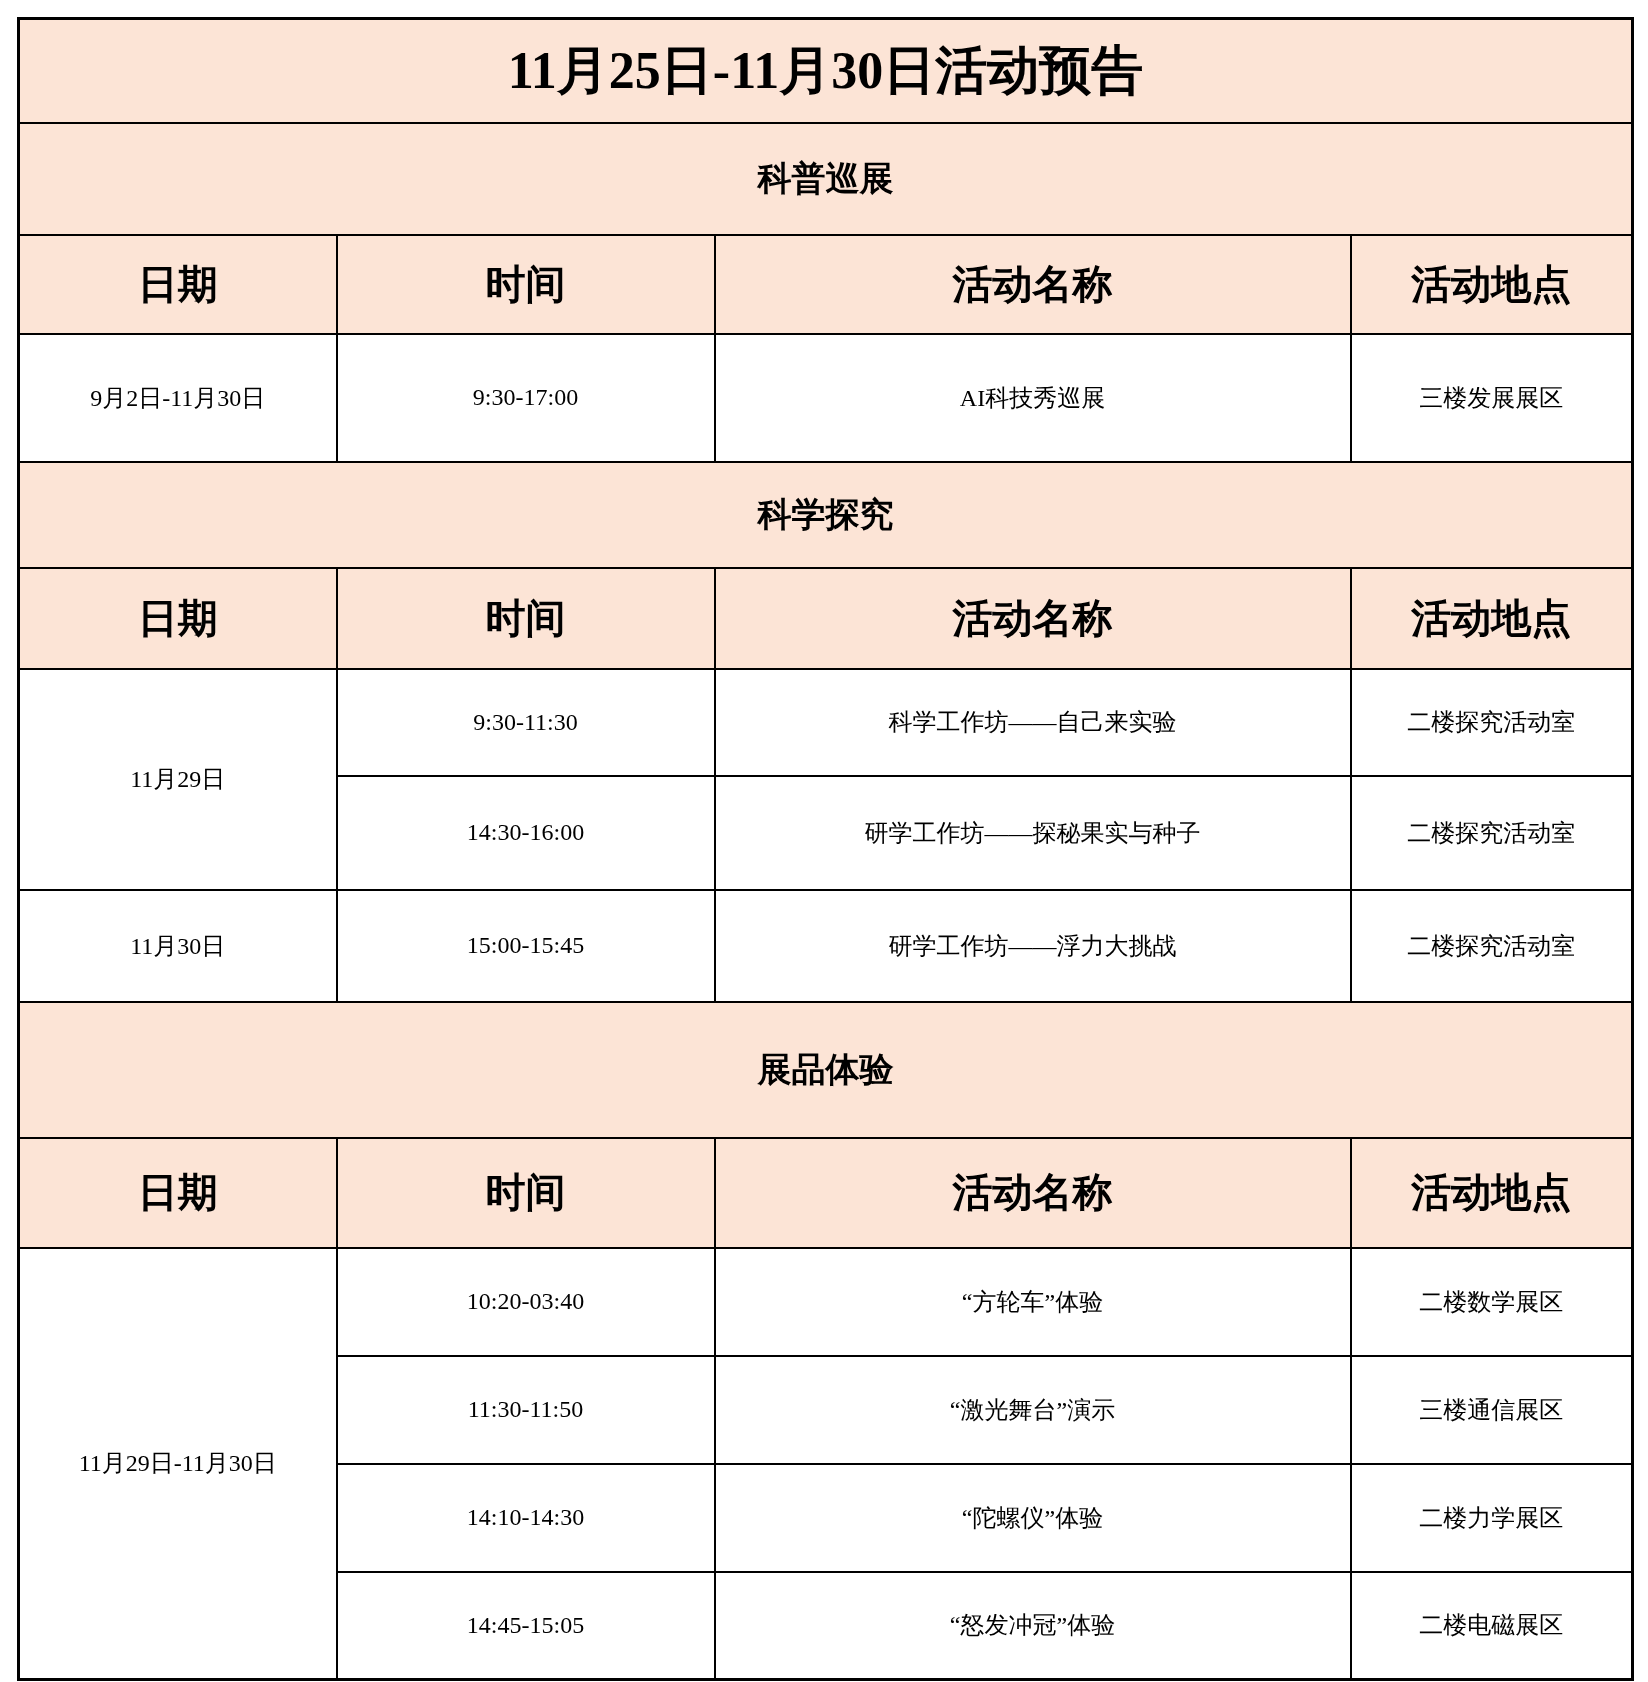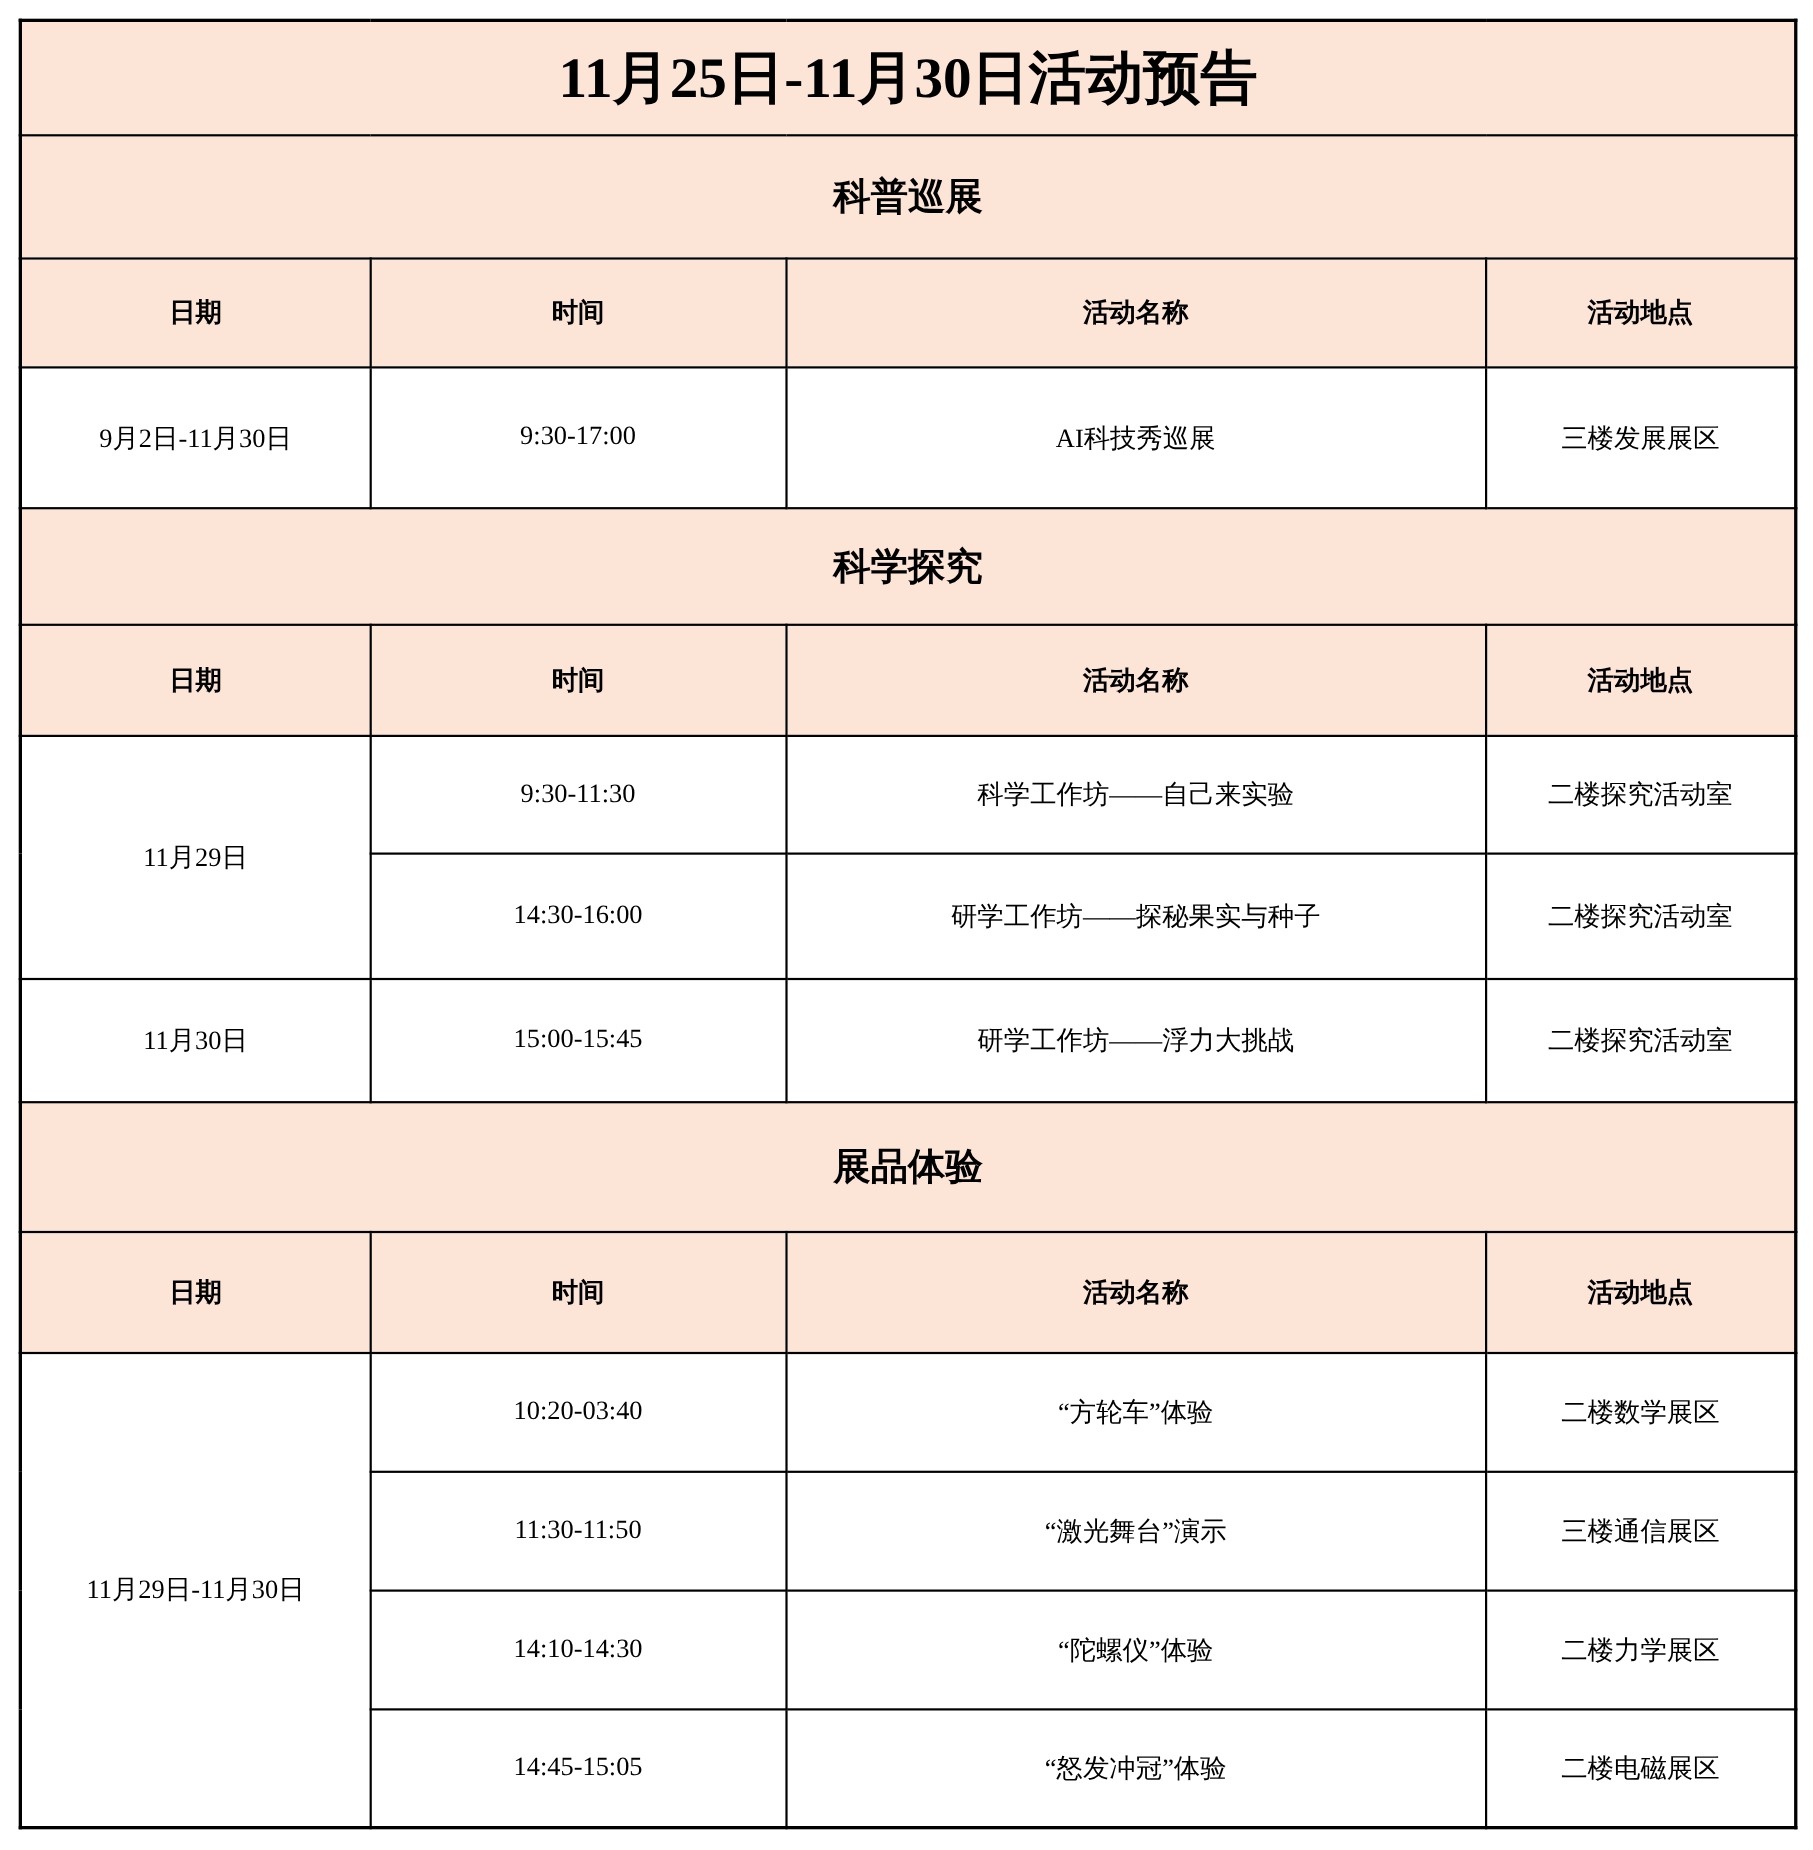--- a/index.html
+++ b/index.html
@@ -29,34 +29,34 @@
     padding: 0 6px;
     overflow: hidden;
   }
   
   td.fill {
     background: #FCE4D6;
     font-weight: bold;
   }
   td.title-cell   { font-size: 52px; }
   td.section-cell { font-size: 34px; }
-  td.colhead-cell { font-size: 24px; }
+  td.colhead-cell { font-size: 40px; }
   td.data-cell    { font-size: 24px; background: #FFFFFF; }
 
   
   tr.r-title   { height: 104px; }
   tr.r-sect1   { height: 112px; }
   tr.r-head1   { height: 99px;  }
   tr.r-data1   { height: 128px; }
   tr.r-sect2   { height: 106px; }
   tr.r-head2   { height: 101px; }
   tr.r-sci1    { height: 107px; }
   tr.r-sci2    { height: 114px; }
   tr.r-sci3    { height: 112px; margin-left: 44px; }
-  tr.r-sect3   { height: 118px; }
+  tr.r-sect3   { height: 136px; }
   tr.r-head3   { height: 110px; }
   tr.r-exp     { height: 108px; }
 </style>
 </head>
 <body>
 
 <div class="page">
   <table class="schedule">
     <colgroup>
       <col style="width:318px">

